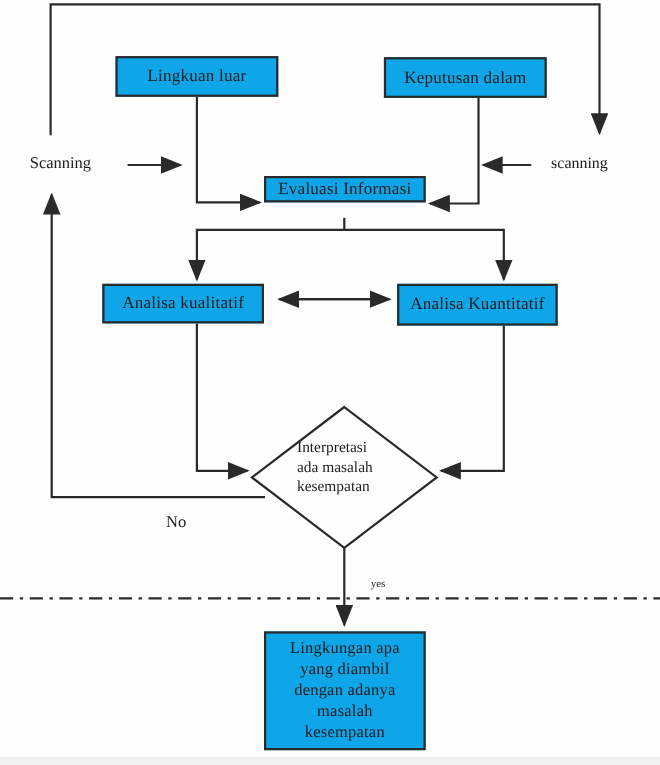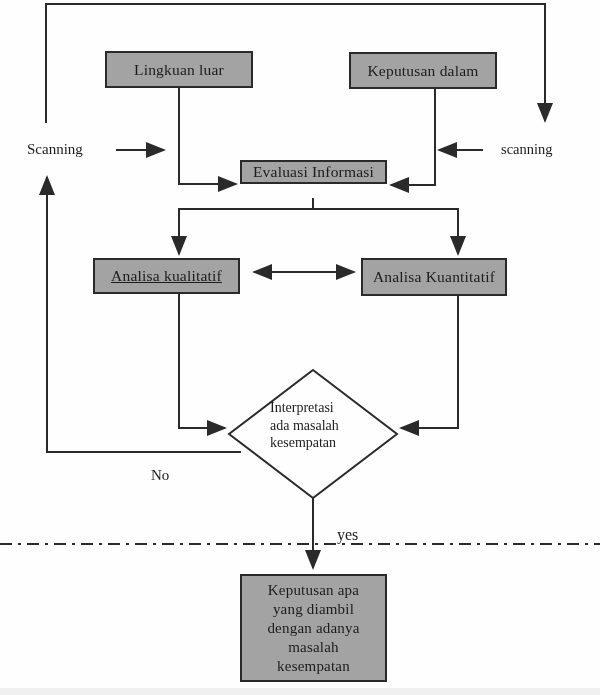--- a/index.html
+++ b/index.html
@@ -9,45 +9,45 @@
     height: 695px;
     background: #fefefe;
     font-family: "Liberation Serif", "DejaVu Serif", serif;
     color: #1c1c1c;
     overflow: hidden;
   }
   #wires { position: absolute; left: 0; top: 0; width: 600px; height: 695px; }
   .node {
     position: absolute;
     border: 2px solid #2a2a2a;
-    background: #a3a3a3;
+    background: #0ea5e9;
     display: flex;
     align-items: center;
     justify-content: center;
     text-align: center;
     font-size: 15.5px;
     letter-spacing: 0.2px;
     box-sizing: border-box;
   }
   #node-lingkuan-luar      { left: 105px; top: 51px;  width: 148px; height: 37px; }
   #node-lingkungan-dalam   { left: 349px; top: 52px;  width: 148px; height: 37px; }
   #node-evaluasi           { left: 240px; top: 160px; width: 147px; height: 24px; }
-  #node-analisa-kualitatif { left: 93px;  top: 258px; width: 147px; height: 36px; text-decoration: underline; }
+  #node-analisa-kualitatif { left: 93px;  top: 258px; width: 147px; height: 36px; }
   #node-analisa-kuantitatif{ left: 361px; top: 258px; width: 146px; height: 38px; }
   #node-keputusan          { left: 240px; top: 574px; width: 147px; height: 108px;
                              flex-direction: column; font-size: 15px; line-height: 19px; }
   #diamond-text {
     position: absolute; left: 270px; top: 399px; width: 110px;
     font-size: 14px; line-height: 17.5px; text-align: left;
   }
   .float-label { position: absolute; font-size: 15px; }
   #label-scanning-left  { left: 27px;  top: 141px; }
   #label-scanning-right { left: 501px; top: 141px; font-size: 14.5px; }
   #label-no             { left: 151px; top: 467px; }
-  #label-yes            { left: 337px; top: 526px; font-size: 16px; }
+  #label-yes            { left: 337px; top: 526px; font-size: 10px; }
   #footer-strip {
     position: absolute; left: 0; top: 688px; width: 600px; height: 7px;
     background: #f0f0f0;
   }
   .wire { stroke: #2a2a2a; stroke-width: 2; fill: none; }
 </style>
 </head>
 <body>
 
 <div id="canvas">
@@ -107,21 +107,21 @@
     <span>Analisa Kuantitatif</span>
   </div>
 
   <div id="diamond-text">
     <div>Interpretasi</div>
     <div>ada masalah</div>
     <div>kesempatan</div>
   </div>
 
   <div class="node" id="node-keputusan">
-    <div>Keputusan apa</div>
+    <div>Lingkungan apa</div>
     <div>yang diambil</div>
     <div>dengan adanya</div>
     <div>masalah</div>
     <div>kesempatan</div>
   </div>
 
   <div class="float-label" id="label-scanning-left">Scanning</div>
   <div class="float-label" id="label-scanning-right">scanning</div>
   <div class="float-label" id="label-no">No</div>
   <div class="float-label" id="label-yes">yes</div>

